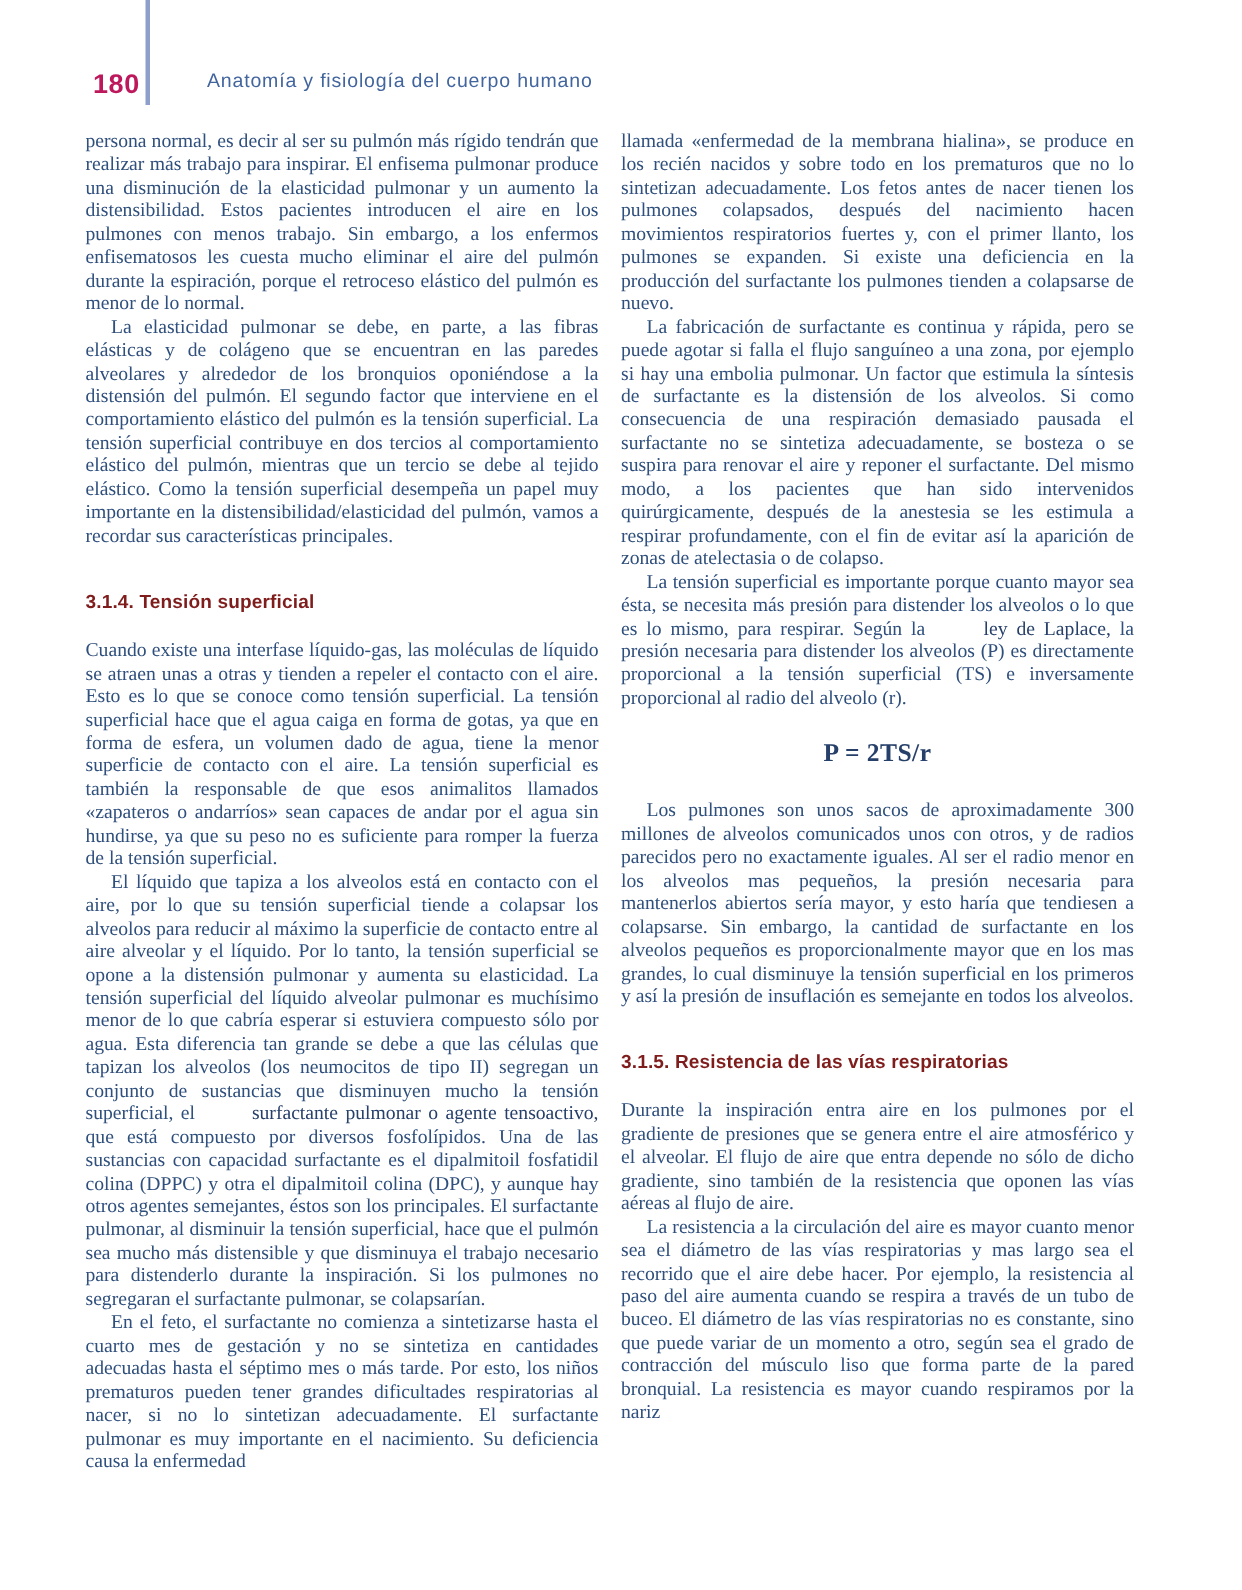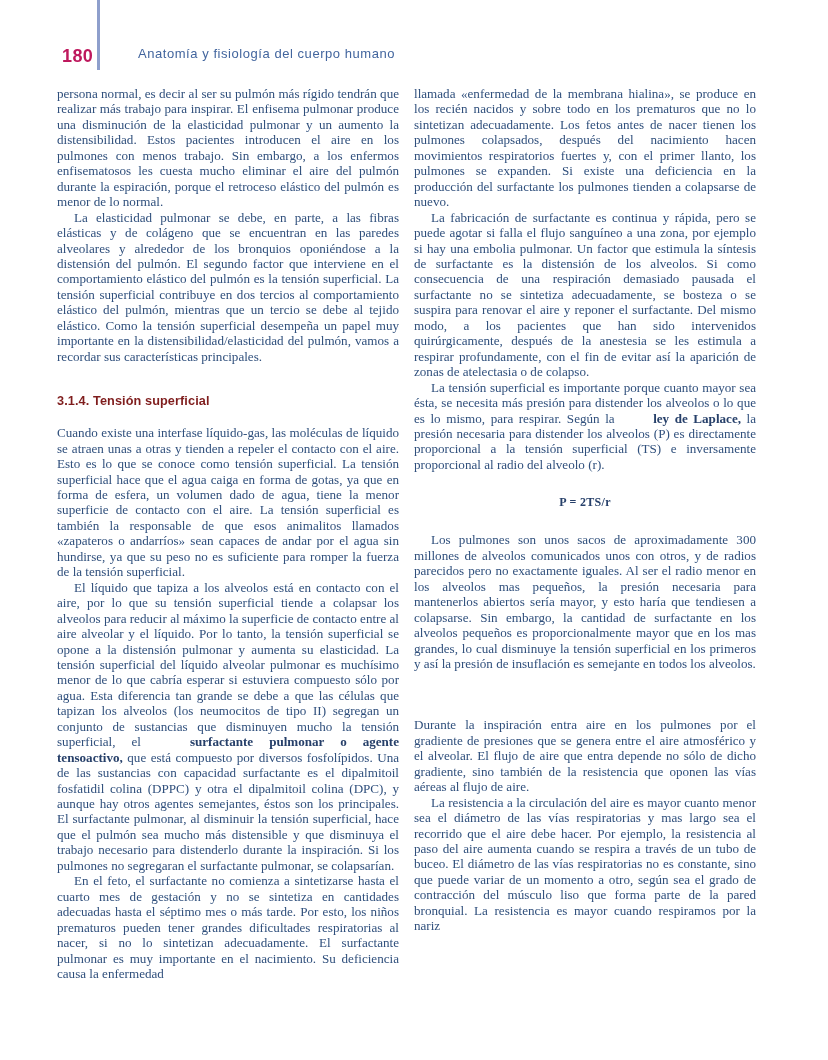--- a/index.html
+++ b/index.html
@@ -87,41 +87,41 @@
     color: #2f4f7c;
     text-align: justify;
     text-justify: inter-word;
     hyphens: manual;
     -webkit-hyphens: manual;
   }
   p.body.indent {
     text-indent: 17px;
   }
   p.body b, .bold {
-    font-weight: bold;
+    font-weight: normal;
     color: #27406a;
     padding-left: 33px;
   }
 
   h3.section {
     margin: 0;
     font-family: "Liberation Sans", sans-serif;
     font-weight: bold;
     font-size: 12.7px;
     color: #7f1d1d;
     letter-spacing: 0.1px;
     line-height: 15px;
   }
 
   .formula {
     margin: 0;
     text-align: center;
     font-family: "Liberation Serif", serif;
     font-weight: bold;
-    font-size: 12px;
+    font-size: 17px;
     color: #27406a;
     line-height: 16px;
     letter-spacing: 0.3px;
   }
   .sp-head-before { height: 30px; }
   .sp-head-after  { height: 16px; }
   .sp-formula-before { height: 22px; }
   .sp-formula-after  { height: 22px; }
 </style>
 </head>
@@ -164,20 +164,21 @@
       <p class="body indent"><span>La tensión superficial es importante porque cuanto mayor sea ésta, se necesita más presión para distender los alveolos o lo que es lo mismo, para respirar. Según la </span><b class="bold">ley de Laplace,</b><span> la presión necesaria para distender los alveolos (P) es directamente proporcional a la tensión superficial (TS) e inversamente proporcional al radio del alveolo (r).</span></p>
 
       <div class="sp-formula-before"></div>
       <p class="formula">P = 2TS/r</p>
       <div class="sp-formula-after"></div>
 
       <p class="body indent">Los pulmones son unos sacos de aproximadamente 300 millones de alveolos comunicados unos con otros, y de radios parecidos pero no exactamente iguales. Al ser el radio menor en los alveolos mas pequeños, la presión necesaria para mantenerlos abiertos sería mayor, y esto haría que tendiesen a colapsarse. Sin embargo, la cantidad de surfactante en los alveolos pequeños es proporcionalmente mayor que en los mas grandes, lo cual disminuye la tensión superficial en los primeros y así la presión de insuflación es semejante en todos los alveolos.</p>
 
 
       <div class="sp-head-before"></div>
+      <h3 class="section">3.1.5. Resistencia de las vías respiratorias</h3>
       <div class="sp-head-after"></div>
 
       <p class="body">Durante la inspiración entra aire en los pulmones por el gradiente de presiones que se genera entre el aire atmosférico y el alveolar. El flujo de aire que entra depende no sólo de dicho gradiente, sino también de la resistencia que oponen las vías aéreas al flujo de aire.</p>
 
       <p class="body indent">La resistencia a la circulación del aire es mayor cuanto menor sea el diámetro de las vías respiratorias y mas largo sea el recorrido que el aire debe hacer. Por ejemplo, la resistencia al paso del aire aumenta cuando se respira a través de un tubo de buceo. El diámetro de las vías respiratorias no es constante, sino que puede variar de un momento a otro, según sea el grado de contracción del músculo liso que forma parte de la pared bronquial. La resistencia es mayor cuando respiramos por la nariz</p>
 
     </div>
 
   </div>
 </div>

